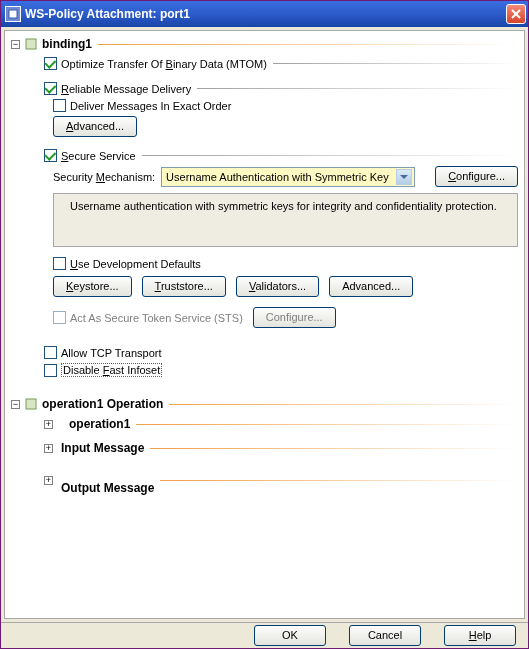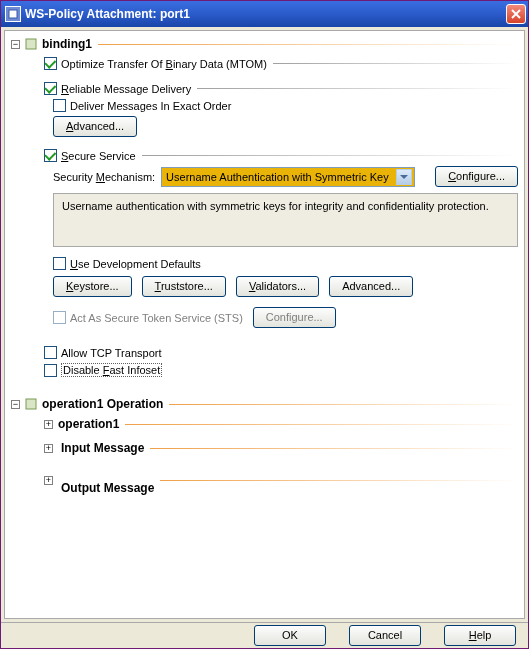--- a/index.html
+++ b/index.html
@@ -127,41 +127,41 @@
     min-height: 21px;
     line-height: 15px;
   }
   .btn.disabled { color:#808080; cursor:default; }
   .btn-group { display:flex; gap:10px; margin: 6px 0 10px 20px; flex-wrap:wrap; }
 
   .select {
     flex:1;
     height: 20px;
     border: 1px solid #7f9db9;
-    background:#eab308;
+    background:#fef9c3;
     display:flex; align-items:center;
     padding: 0 2px 0 4px;
     margin-right: 20px;
     min-width: 100px;
     cursor:pointer;
   }
   .select .sel-text { flex:1; overflow:hidden; white-space:nowrap; text-overflow:ellipsis; }
   .select .sel-arrow {
     width: 16px; height:16px;
     background: linear-gradient(to bottom, #dbeaf9, #b6cde8);
     border:1px solid #b6cde8;
     display:flex; align-items:center; justify-content:center;
   }
   .sel-arrow svg { width:8px; height:8px; fill:#4a6a99; }
 
   .desc-box {
     margin: 6px 0 10px 20px;
     border:1px solid #a9a9a9;
     background:#efece2;
-    padding: 6px 8px;
+    padding: 6px 16px;
     min-height: 54px;
     font-size:11px;
   }
 
   .sub-indent { padding-left: 20px; }
 
   .footer {
     border-top: 1px solid #a9a9a9;
     background:#ece9d8;
     padding: 2px 12px;
@@ -278,21 +278,21 @@
         <svg viewBox="0 0 14 14">
             <rect x="2" y="2" width="10" height="10" fill="#d9e6c6" stroke="#7a9a55"></rect>
           </svg>
       </span>
       <span class="section-title">operation1 Operation</span>
       <span class="sep-line sep-orange"></span>
     </div>
     <div class="section-body">
       <div class="row">
         <span class="tree-toggle">+</span>
-        <span class="sub-section-title" style="margin-left:1px;">operation1</span>
+        <span class="sub-section-title" style="margin-left:12px;">operation1</span>
         <span class="sep-line sep-orange"></span>
       </div>
       <div class="row" style="margin-top:10px;">
         <span class="tree-toggle">+</span>
         <span class="sub-section-title" style="margin-left:4px;">Input Message</span>
         <span class="sep-line sep-orange"></span>
       </div>
       <div class="row" style="margin-top:10px;">
         <span class="tree-toggle">+</span>
         <span class="sub-section-title" style="margin-left:4px;margin-top:16px;">Output Message</span>

